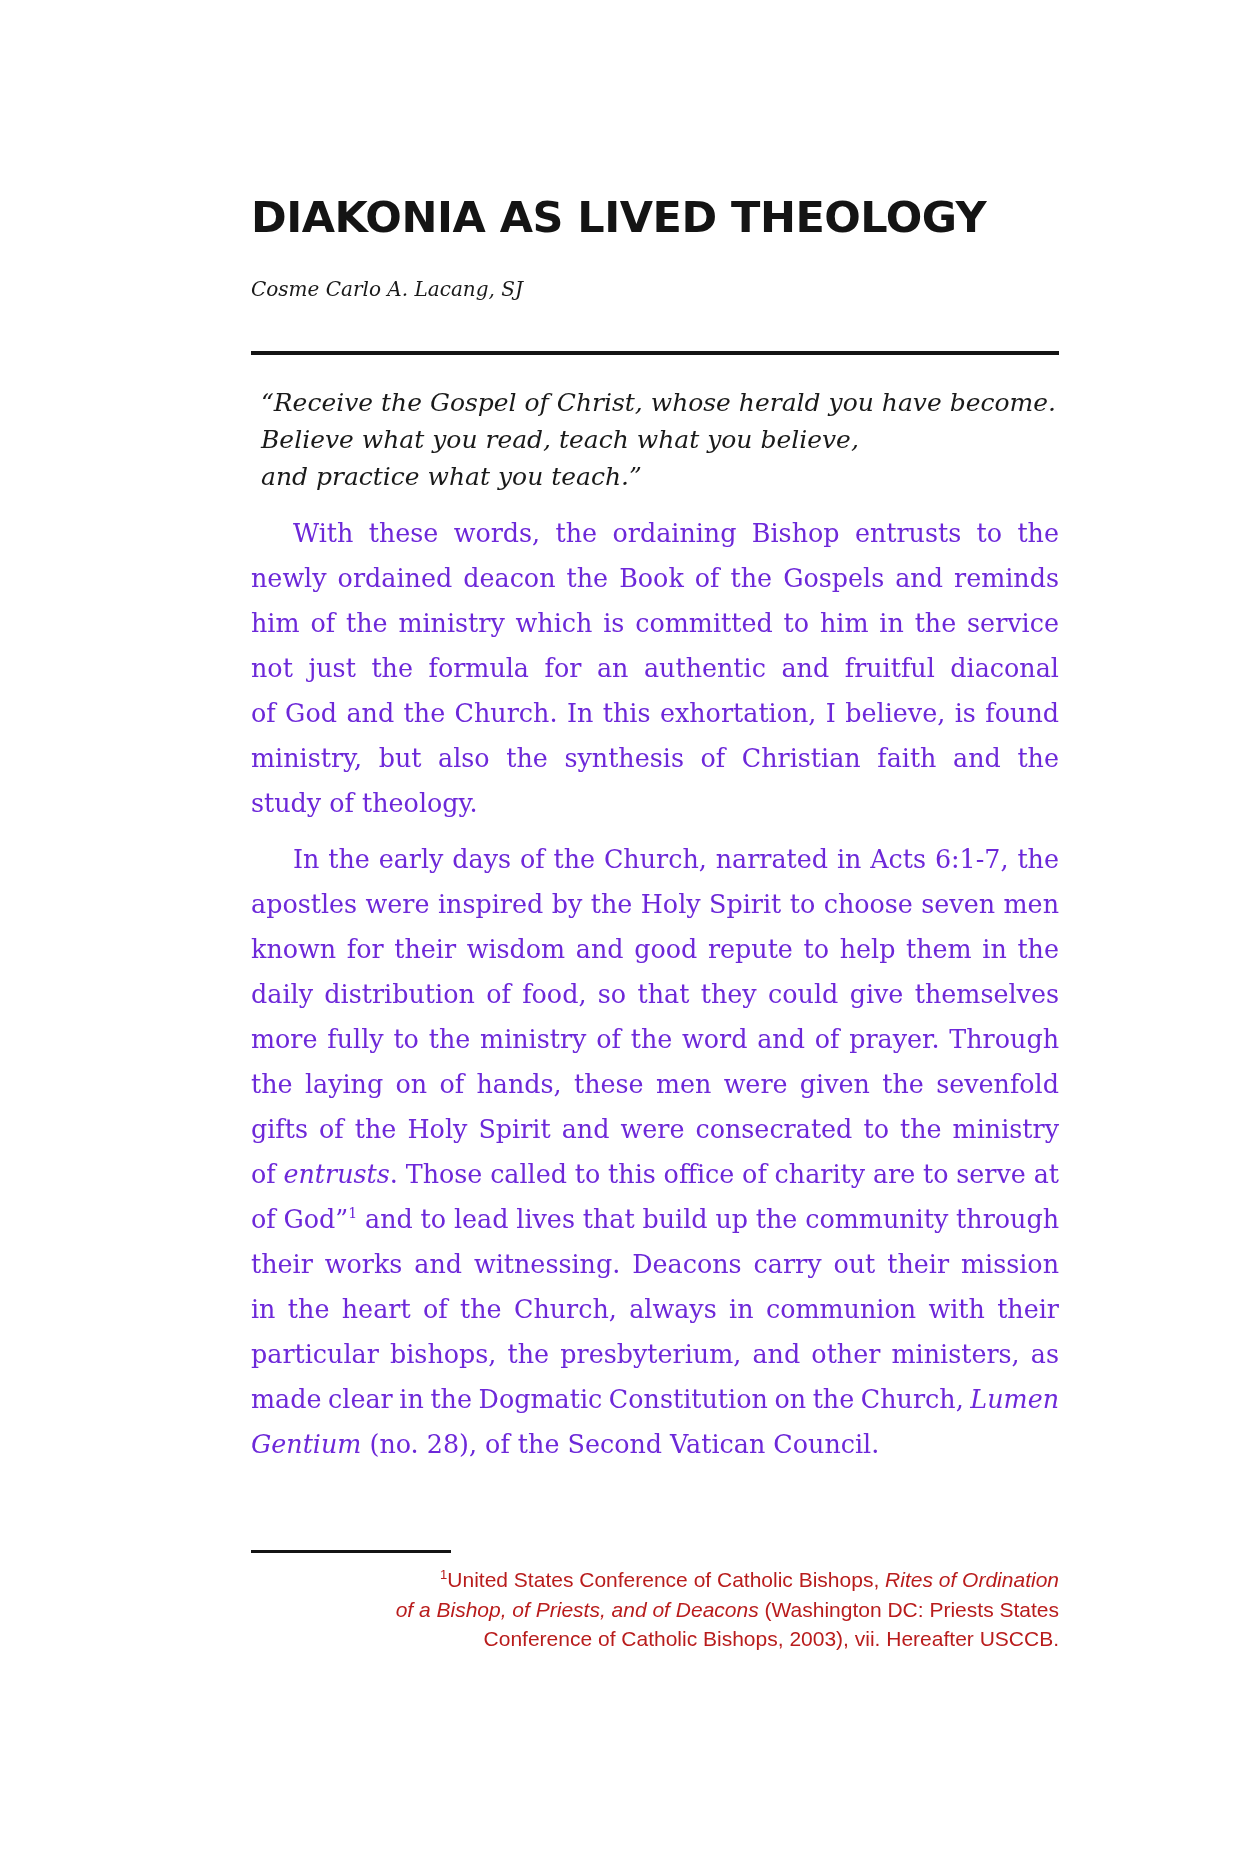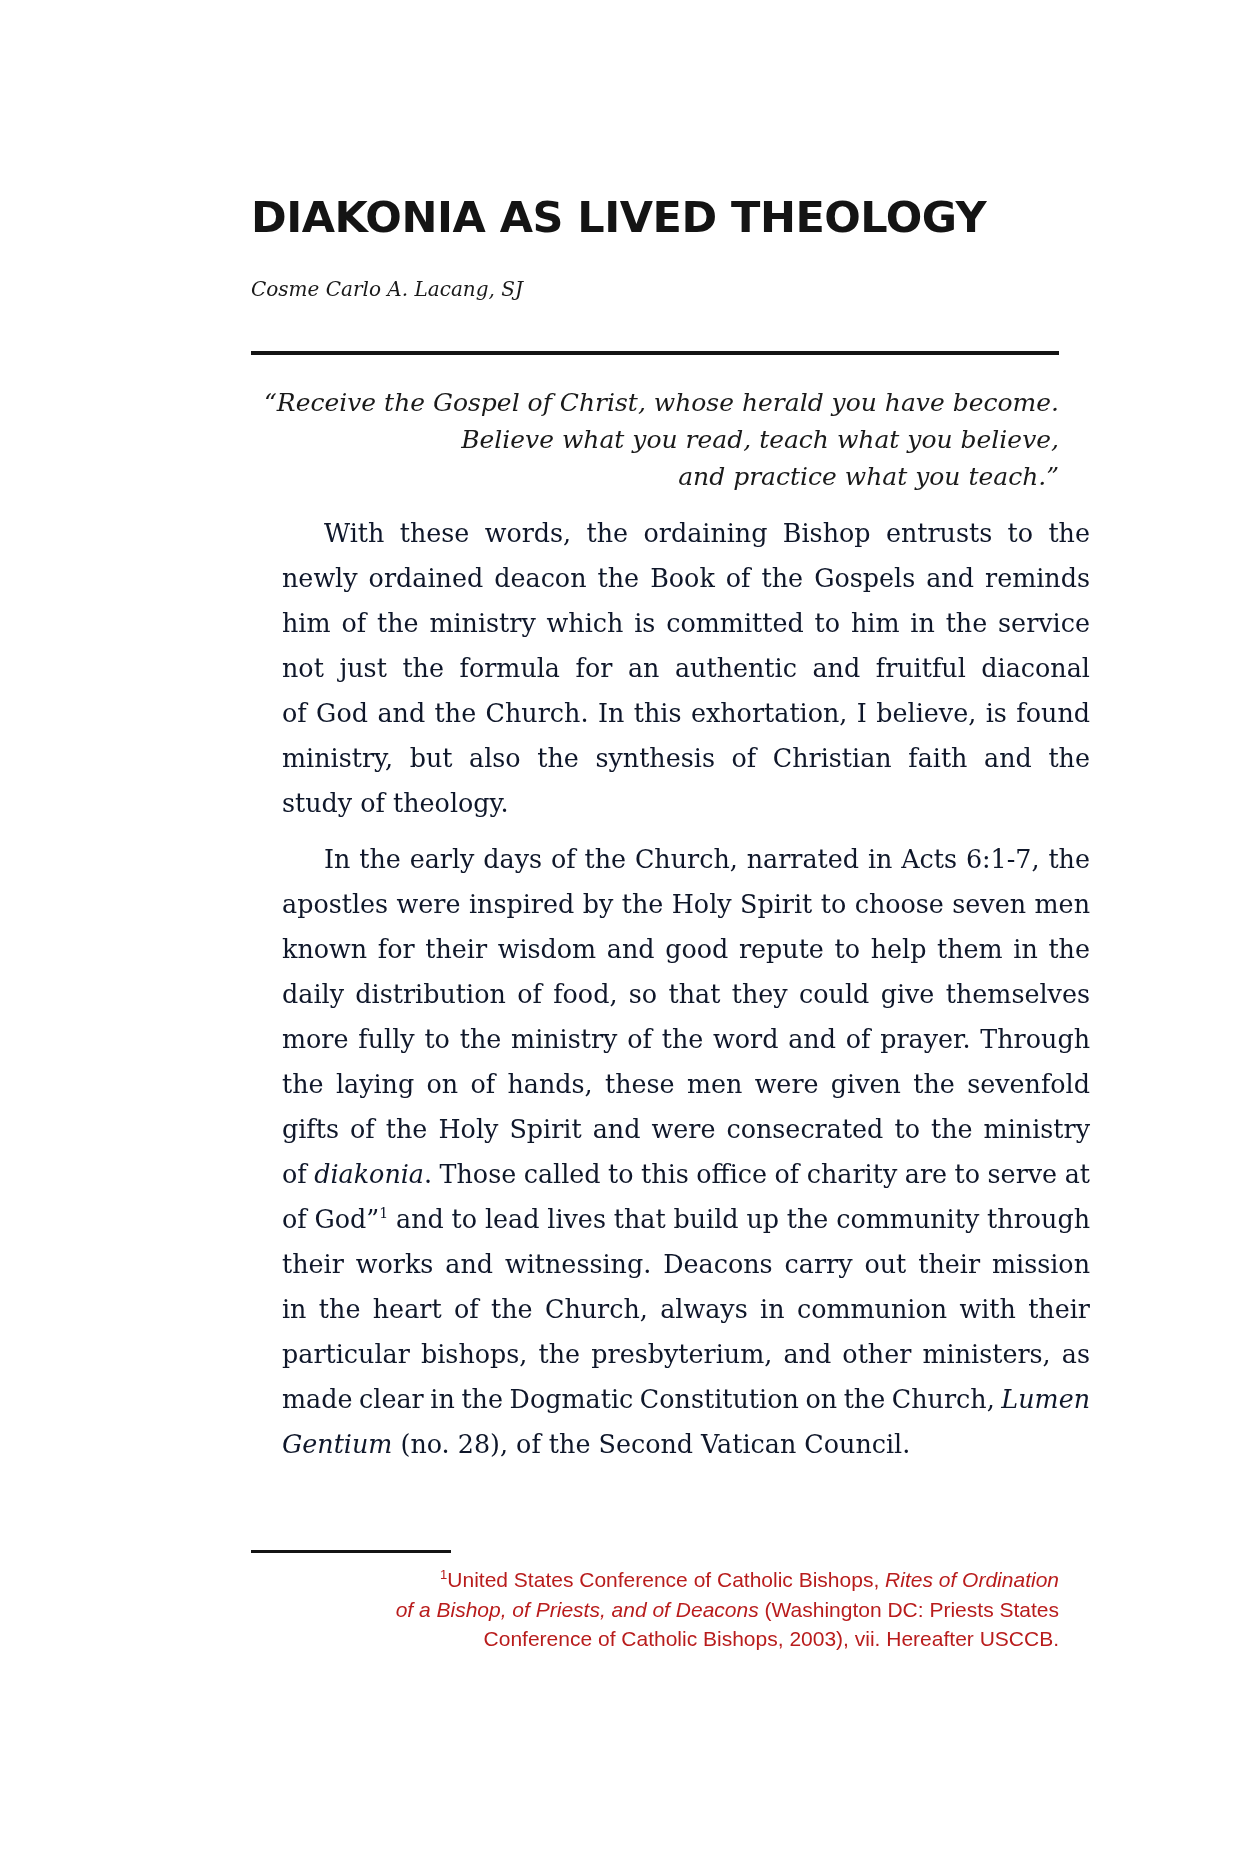--- a/index.html
+++ b/index.html
@@ -50,42 +50,41 @@
     .title-rule {
       position: absolute;
       left: 251px;
       top: 351px;
       width: 808px;
       height: 4px;
       background: #141414;
     }
     .epigraph {
       position: absolute;
-      left: 251px;
+      left: 261px;
       top: 384px;
       width: 808px;
       margin: 0;
-      text-align: right;
+      text-align: left;
       font-family: "DejaVu Serif", serif;
       font-style: italic;
       font-size: 25px;
       line-height: 37px;
       color: #1a1a1a;
     }
     .epigraph div { white-space: nowrap; }
     .body-text {
       position: absolute;
       left: 251px;
       top: 511px;
       width: 808px;
       font-family: "DejaVu Serif", serif;
       font-size: 25.4px;
       line-height: 45px;
-      color: #0f172a;
-      margin-left: 31px;
+      color: #6d28d9;
     }
     .line {
       display: block;
       text-align: justify;
       text-align-last: justify;
       white-space: nowrap;
     }
     .line.last {
       text-align-last: left;
     }
@@ -162,21 +161,21 @@
     </div>
 
     <div class="p-block">
       <span class="line first" style="white-space: nowrap; display: block; word-spacing: 0px;">In the early days of the Church, narrated in Acts 6:1-7, the</span>
       <span class="line" style="white-space: nowrap; display: block; word-spacing: 0px;">apostles were inspired by the Holy Spirit to choose seven men</span>
       <span class="line" style="white-space: nowrap; display: block; word-spacing: 0px;">known for their wisdom and good repute to help them in the</span>
       <span class="line" style="white-space: nowrap; display: block; word-spacing: 0px;">daily distribution of food, so that they could give themselves</span>
       <span class="line" style="white-space: nowrap; display: block; word-spacing: 0px;">more fully to the ministry of the word and of prayer. Through</span>
       <span class="line" style="white-space: nowrap; display: block; word-spacing: 0px;">the laying on of hands, these men were given the sevenfold</span>
       <span class="line" style="white-space: nowrap; display: block; word-spacing: 0px;">gifts of the Holy Spirit and were consecrated to the ministry</span>
-      <span class="line" style="white-space: nowrap; display: block; word-spacing: -0.56px;"><span>of </span><em>diakonia</em><span>. Those called to this office of charity are to serve at</span></span>
+      <span class="line" style="white-space: nowrap; display: block; word-spacing: -0.56px;"><span>of </span><em>entrusts</em><span>. Those called to this office of charity are to serve at</span></span>
       <span class="line" style="white-space: nowrap; display: block; word-spacing: -0.25px;"><span>of God”</span><sup class="fnref">1</sup><span> and to lead lives that build up the community through</span></span>
       <span class="line" style="white-space: nowrap; display: block; word-spacing: 0px;">their works and witnessing. Deacons carry out their mission</span>
       <span class="line" style="white-space: nowrap; display: block; word-spacing: 0px;">in the heart of the Church, always in communion with their</span>
       <span class="line" style="white-space: nowrap; display: block; word-spacing: 0px;">particular bishops, the presbyterium, and other ministers, as</span>
       <span class="line" style="white-space: nowrap; display: block; word-spacing: -1.47px;"><span>made clear in the Dogmatic Constitution on the Church, </span><em>Lumen</em></span>
       <span class="line last"><em>Gentium</em><span> (no. 28), of the Second Vatican Council.</span></span>
     </div>
 
   </div>
 

